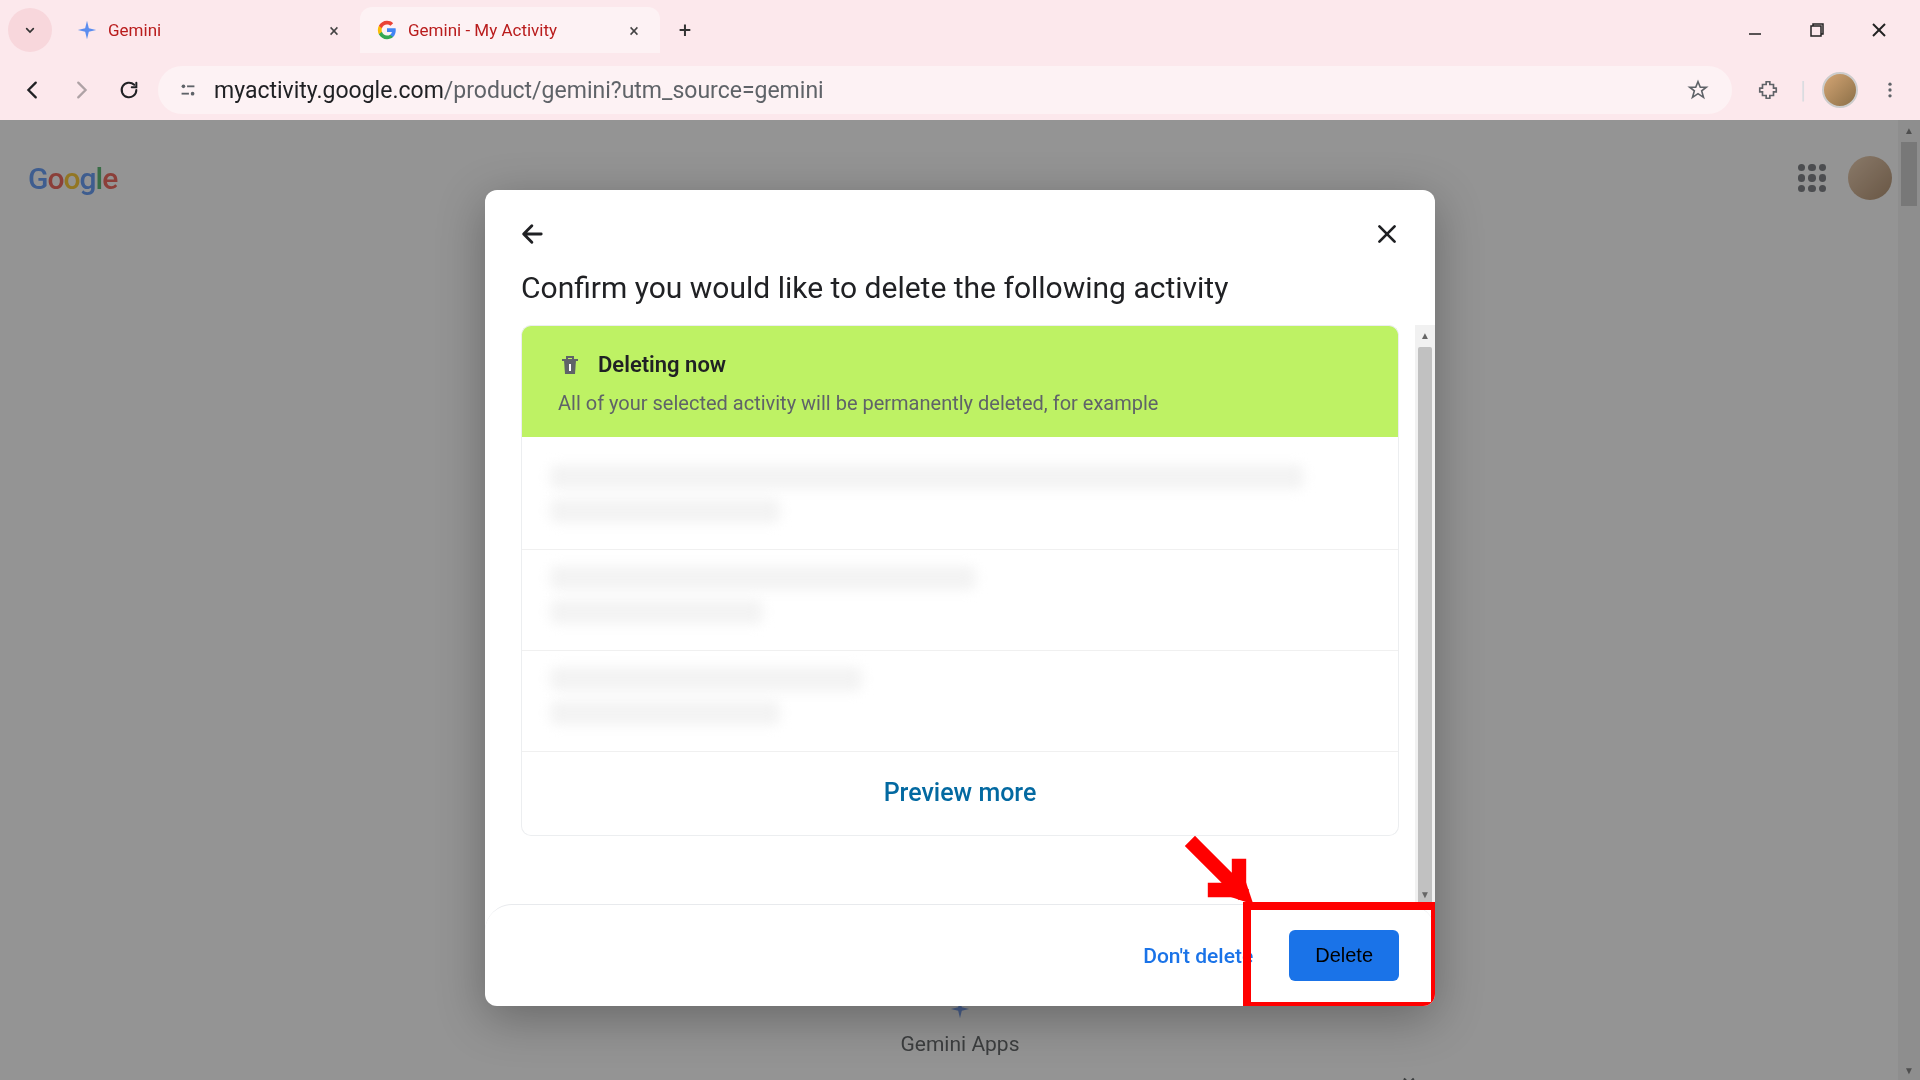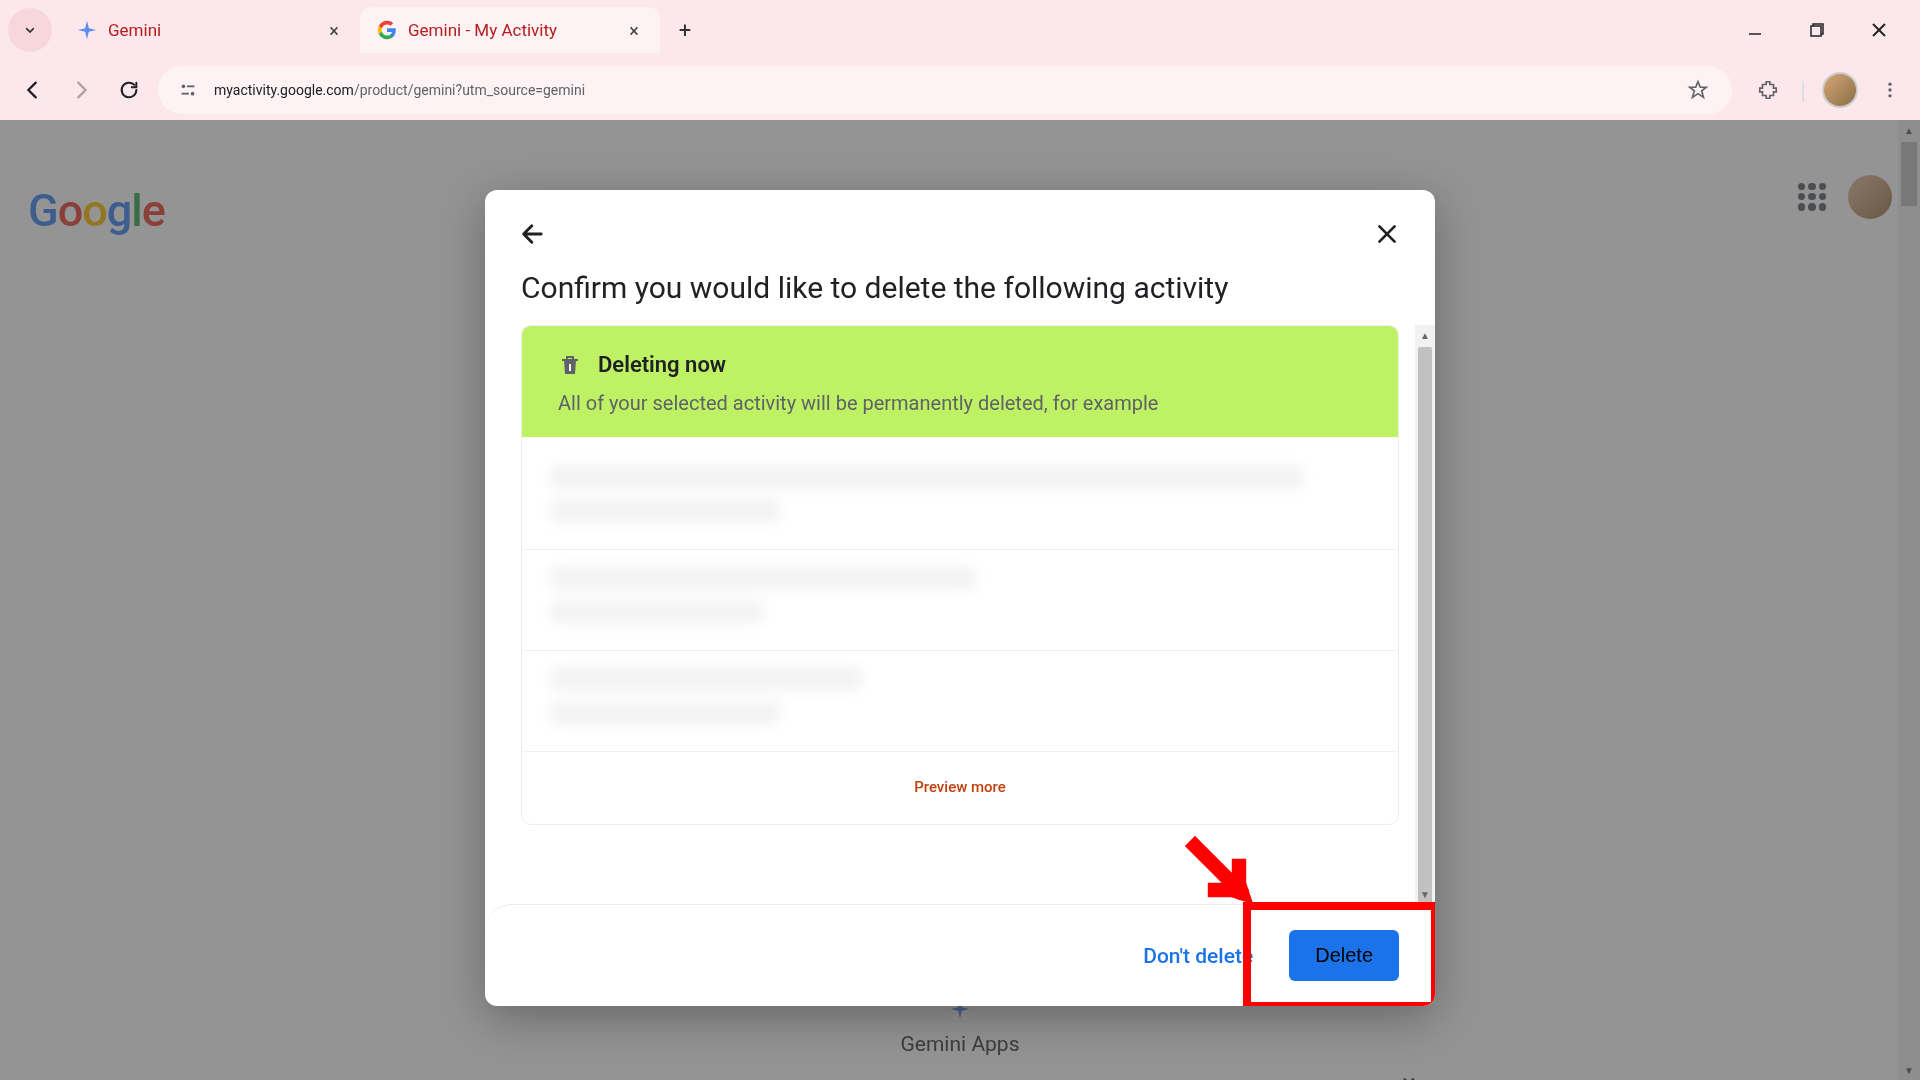--- a/index.html
+++ b/index.html
@@ -17,33 +17,33 @@
   .tab-close { width: 20px; height: 20px; border-radius: 50%; display: flex; align-items: center; justify-content: center; cursor: pointer; font-size: 18px; color: #444; }
   .new-tab { width: 38px; height: 38px; display: flex; align-items: center; justify-content: center; cursor: pointer; font-size: 22px; color: #333; margin-left: 6px; }
   .window-controls { margin-left: auto; display: flex; gap: 28px; padding-right: 16px; }
   .win-btn { width: 34px; height: 34px; display: flex; align-items: center; justify-content: center; cursor: pointer; font-size: 18px; }
   
   .address-row { height: 60px; display: flex; align-items: center; padding: 0 14px; gap: 10px; background: #fce8ec; }
   .nav-btn { width: 38px; height: 38px; display: flex; align-items: center; justify-content: center; border-radius: 50%; cursor: pointer; }
   .nav-btn.disabled { opacity: 0.35; }
   .omnibox { flex: 1; height: 48px; background: #fdf2f4; border-radius: 24px; display: flex; align-items: center; padding: 0 18px; gap: 14px; }
   .site-icon { width: 24px; height: 24px; display: flex; align-items: center; justify-content: center; }
-  .url-text { font-size: 14px; color: #202124; }
+  .url-text { font-size: 23px; color: #202124; }
   .url-text .path { color: #5f6368; }
   .omni-right { margin-left: auto; display: flex; align-items: center; gap: 14px; }
   .omni-icon { width: 32px; height: 32px; display: flex; align-items: center; justify-content: center; cursor: pointer; }
   .ext-area { display: flex; align-items: center; gap: 16px; padding-left: 10px; }
   .avatar-small { width: 36px; height: 36px; border-radius: 50%; background: linear-gradient(135deg,#d4a574,#8b6f47); border: 2px solid #ccc; }
   
   
   .page-wrapper { flex: 1; position: relative; background: #fff; overflow: hidden; }
   .page-content { position: absolute; inset: 0; }
   
   .google-header { position: absolute; top: 36px; left: 28px; right: 28px; display: flex; align-items: center; justify-content: space-between; }
-  .google-logo { font-size: 45px; font-weight: 500; letter-spacing: -1px; margin-top: 28px; }
+  .google-logo { font-size: 30px; font-weight: 500; letter-spacing: -1px; }
   .g1{color:#4285F4}.g2{color:#EA4335}.g3{color:#FBBC05}.g4{color:#4285F4}.g5{color:#34A853}.g6{color:#EA4335}
   .header-right { display: flex; align-items: center; gap: 22px; }
   .apps-grid { width: 28px; height: 28px; display: grid; grid-template-columns: repeat(3,1fr); grid-template-rows: repeat(3,1fr); gap: 3px; cursor:pointer; }
   .apps-grid span { background:#5f6368; border-radius:50%; }
   .avatar-big { width: 44px; height: 44px; border-radius: 50%; background: linear-gradient(135deg,#e8c4a0,#a07850); cursor:pointer; }
   
   .bottom-bar { position: absolute; bottom: 26px; left: 50%; transform: translateX(-50%); width: 960px; height: 56px; display: flex; align-items: center; padding: 0 24px; gap: 12px; flex-direction: column; }
   .spark { width: 22px; height: 22px; }
   .bottom-label { font-size: 21px; color: #3c4043; }
   .bottom-close { margin-left: auto; font-size: 26px; color: #3c4043; cursor:pointer; }
@@ -69,21 +69,21 @@
   .trash-ic { width:24px; height:24px; }
   .info-title { font-size:22px; font-weight:600; color:#202124; }
   .info-desc { font-size:20px; color:#5f6368; margin-top:14px; margin-left:0; }
   
   .items-box { background:#fff; border:1px solid #eceef0; border-top:none; border-radius:0 0 10px 10px; padding: 12px 0 0; }
   .blur-item { padding: 16px 28px; border-bottom:1px solid #f0f0f0; }
   .blur-item:last-of-type { border-bottom:1px solid #e4e4e4; }
   .blur-line { height: 24px; border-radius:6px; background:#f3f3f3; filter: blur(6px); margin-bottom:10px; }
   .bl-1{width:92%} .bl-2{width:28%} .bl-3{width:52%} .bl-4{width:26%} .bl-5{width:38%} .bl-6{width:28%}
   
-  .preview-more { text-align:center; padding: 26px 0 28px; font-size:15px; color:#c2410c; cursor:pointer; font-weight:500; }
+  .preview-more { text-align:center; padding: 26px 0 28px; font-size:25px; color:#0369a1; cursor:pointer; font-weight:500; }
   
   .dialog-footer { height: 102px; border-top:1px solid #e8eaed; display:flex; align-items:center; justify-content:flex-end; gap: 26px; padding: 0 36px; position:relative;border-radius:27px; }
   .btn-text { font-size:21px; color:#1a73e8; font-weight:500; cursor:pointer; padding: 12px 10px; }
   .btn-primary { font-size:20px; color:#000000; background:#1a73e8; font-weight:500; cursor:pointer; padding: 14px 26px; border-radius:6px; border:none; }
   
   
   .red-box { position:absolute; right: -4px; bottom: -4px; width: 196px; height: 108px; border: 8px solid #ff0000; pointer-events:none; }
   .red-arrow { position:absolute; right: 172px; bottom: 92px; width: 80px; height: 80px; pointer-events:none; }
   
   

